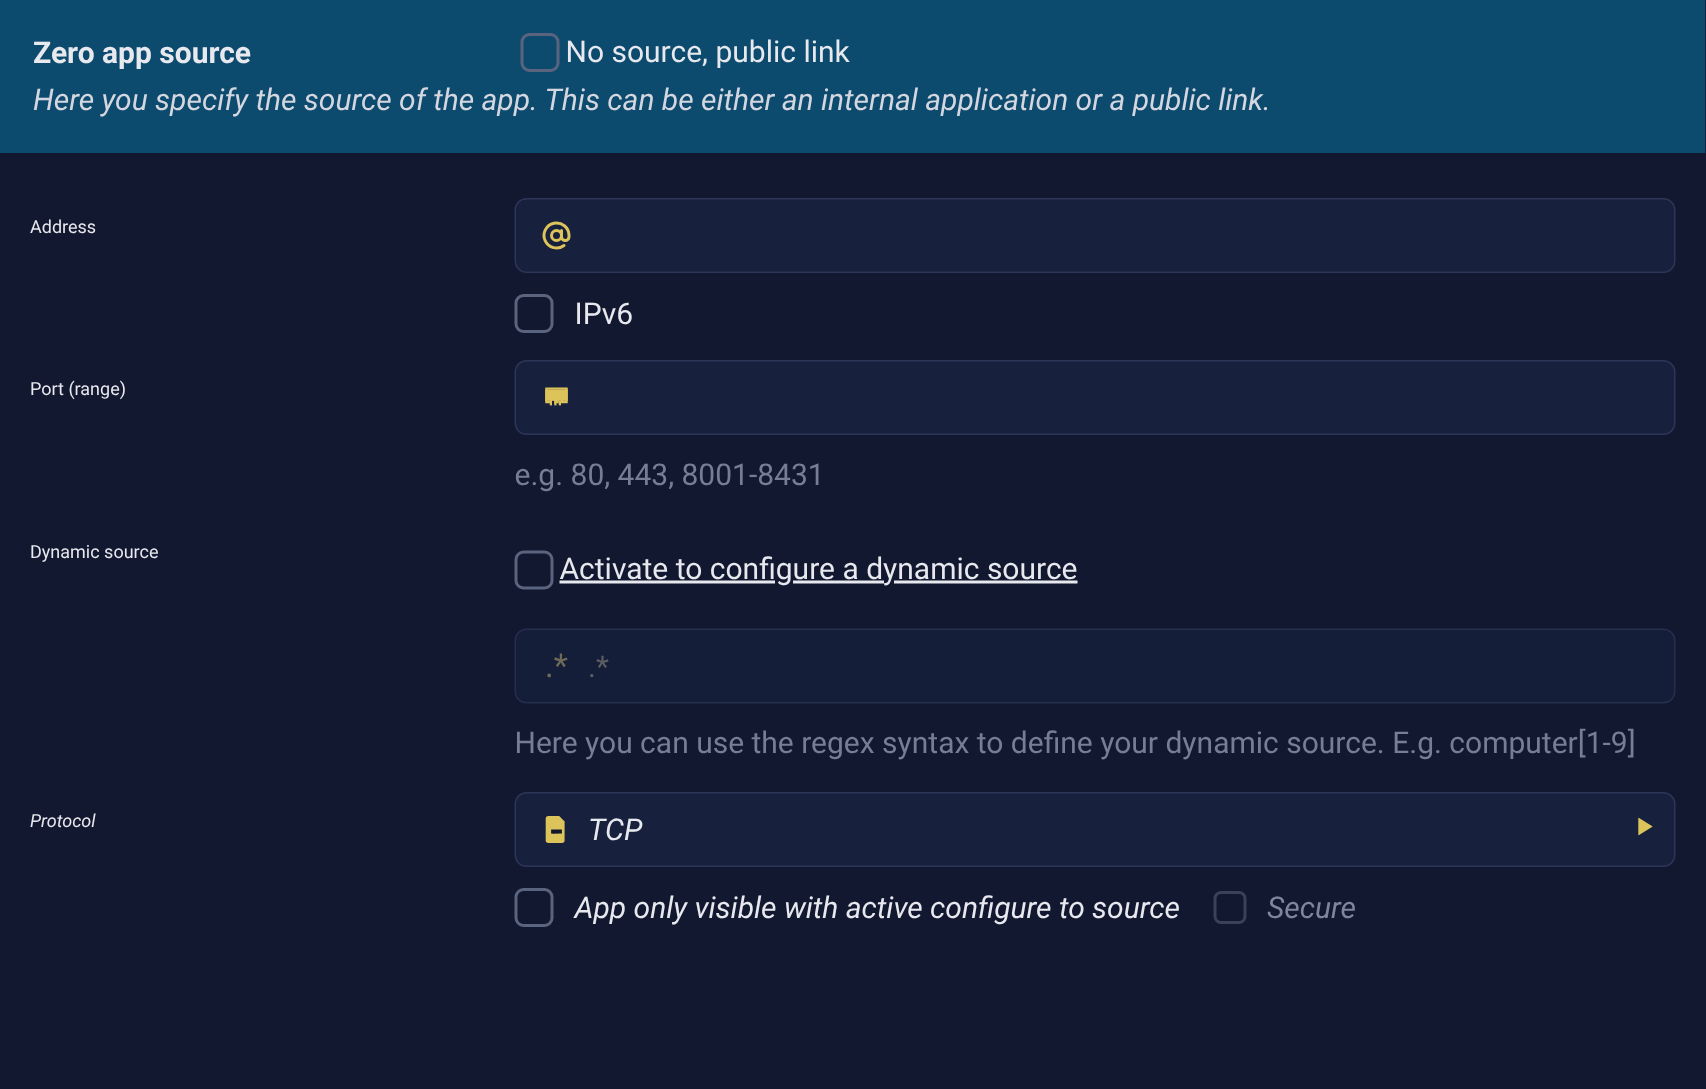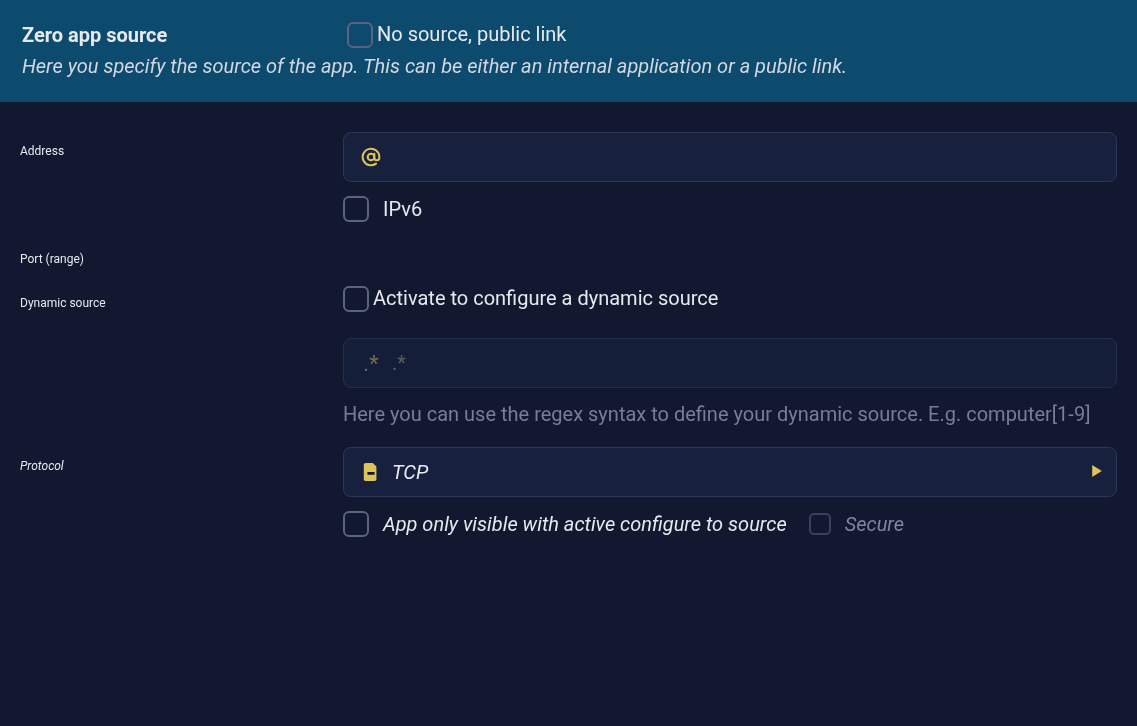--- a/index.html
+++ b/index.html
@@ -58,26 +58,41 @@
       </div>
       <div class="sub">
         <div class="checkbox"></div>
         <span class="ck-label">IPv6</span>
       </div>
     </div>
   </div>
 
   <div class="row">
     <div class="label-col">Port (range)</div>
+    <div class="ctrl-col">
+      <div class="input-wrap">
+        <span class="input-icon ethernet-icon">
+          <svg viewBox="0 0 24 18" fill="#dcc35a">
+              <path d="M2 0 h20 v14 h-6 v-4 h-2 v4 h-4 v-4 h-2 v4 h-6 z M4 2 v10 h2 v-4 h12 v4 h2 v-10 z" fill="#dcc35a"></path>
+              <rect x="2" y="2" width="20" height="10" fill="#dcc35a"></rect>
+              <rect x="6" y="12" width="2" height="4" fill="#dcc35a"></rect>
+              <rect x="10" y="12" width="2" height="4" fill="#dcc35a"></rect>
+              <rect x="14" y="12" width="2" height="4" fill="#dcc35a"></rect>
+            </svg>
+        </span>
+        <input class="input-field" value="" style="">
+      </div>
+      <div class="hint">e.g. 80, 443, 8001-8431</div>
+    </div>
   </div>
 
   <div class="row">
     <div class="label-col">Dynamic source</div>
     <div class="ctrl-col">
-      <div class="sub-inline" style="margin-top:2px;">
+      <div class="sub-inline" style="margin-top:18px;text-decoration:underline;">
         <div class="checkbox"></div>
         <span class="ck-label">Activate to configure a dynamic source</span>
       </div>
       <div class="input-wrap disabled" style="margin-top:26px;">
         <span class="input-icon" style="color:#8c8664;font-size:22px;">.*</span>
         <input class="input-field" disabled="" placeholder=".*" style="">
       </div>
       <div class="hint">Here you can use the regex syntax to define your dynamic source. E.g. computer[1-9]</div>
     </div>
   </div>

